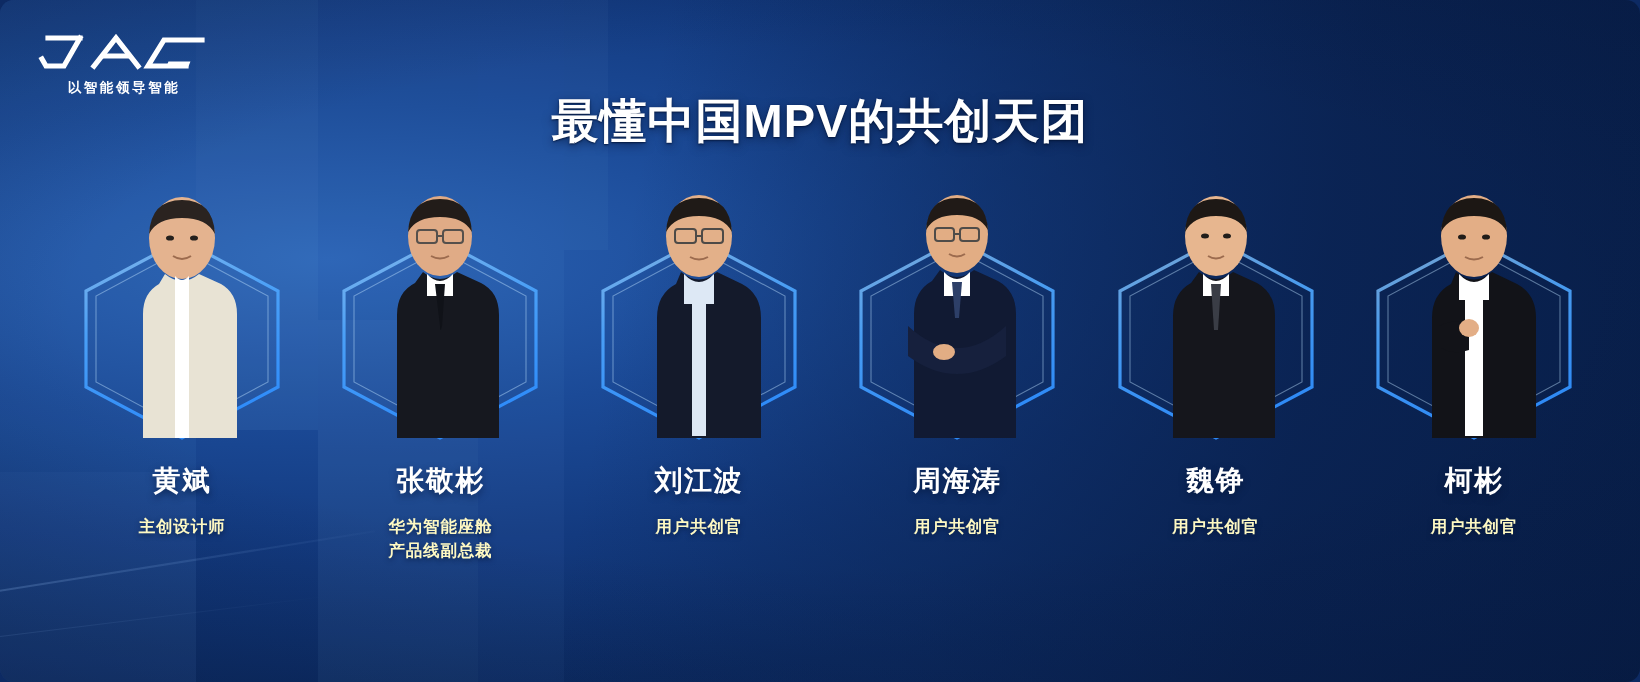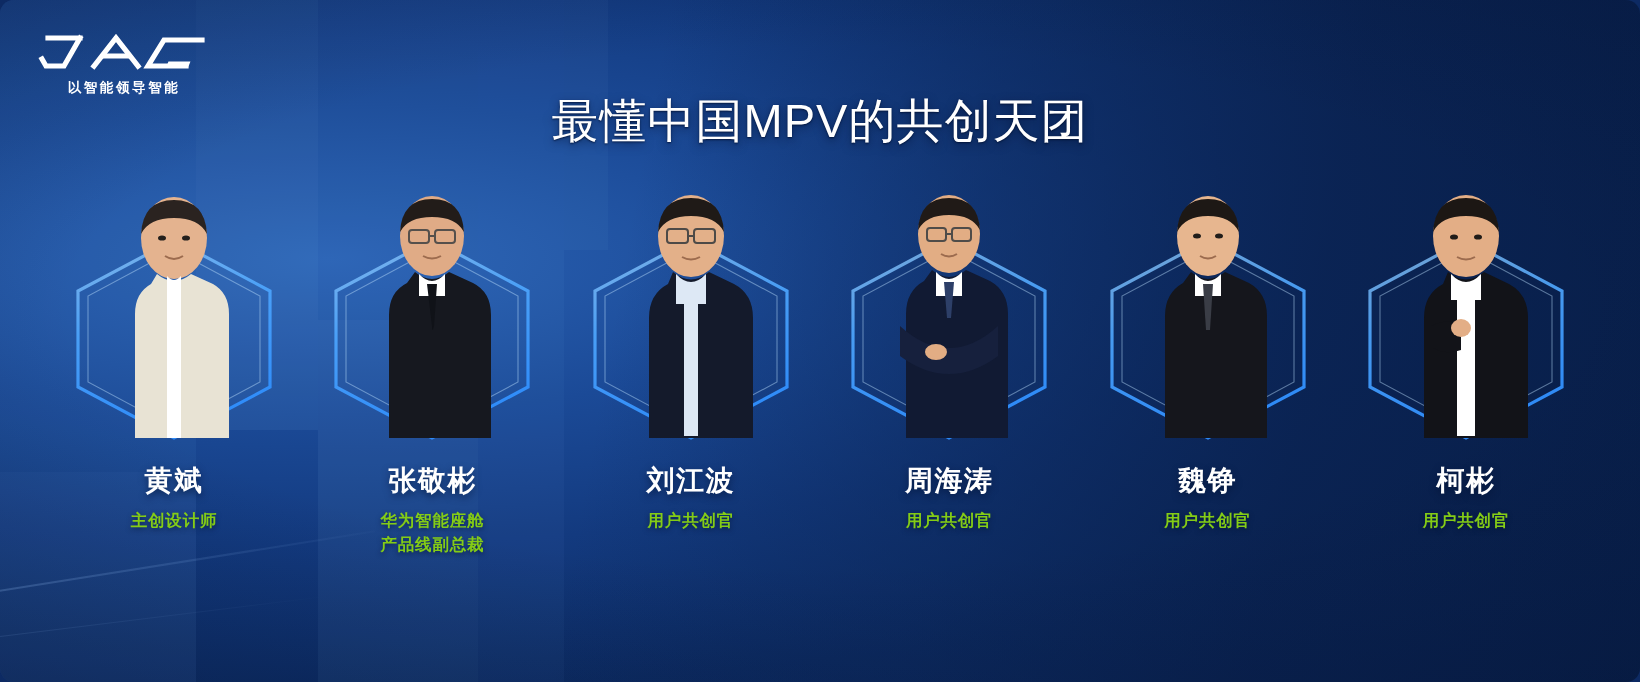--- a/index.html
+++ b/index.html
@@ -101,29 +101,29 @@
 
   
   .headline {
     position: absolute;
     left: 0;
     right: 0;
     top: 90px;
     text-align: center;
     color: #ffffff;
     font-size: 47px;
-    font-weight: 400;
+    font-weight: 700;
     letter-spacing: 1px;
     text-shadow: 0 3px 10px rgba(2,16,48,0.55), 0 1px 2px rgba(2,16,48,0.8);
   }
 
   
   .members {
     position: absolute;
-    left: 56px;
+    left: 64px;
     top: 176px;
     width: 1528px;
     display: flex;
     justify-content: space-between;
   }
   .member {
     position: relative;
     width: 236px;
     display: flex;
     flex-direction: column;
@@ -155,22 +155,22 @@
   .name {
     margin-top: 20px;
     color: #ffffff;
     font-size: 28px;
     font-weight: 800;
     letter-spacing: 1.5px;
     text-shadow: 0 3px 7px rgba(2,16,48,0.6);
     white-space: nowrap;
   }
   .role {
-    margin-top: 9px;
-    color: #84cc16;
+    margin-top: 15px;
+    color: #fef9c3;
     font-size: 16.5px;
     font-weight: 700;
     letter-spacing: 0.8px;
     line-height: 1.45;
     text-align: center;
     text-shadow: 0 2px 5px rgba(2,16,48,0.6);
     white-space: pre-line;
   }
 </style>
 </head>

